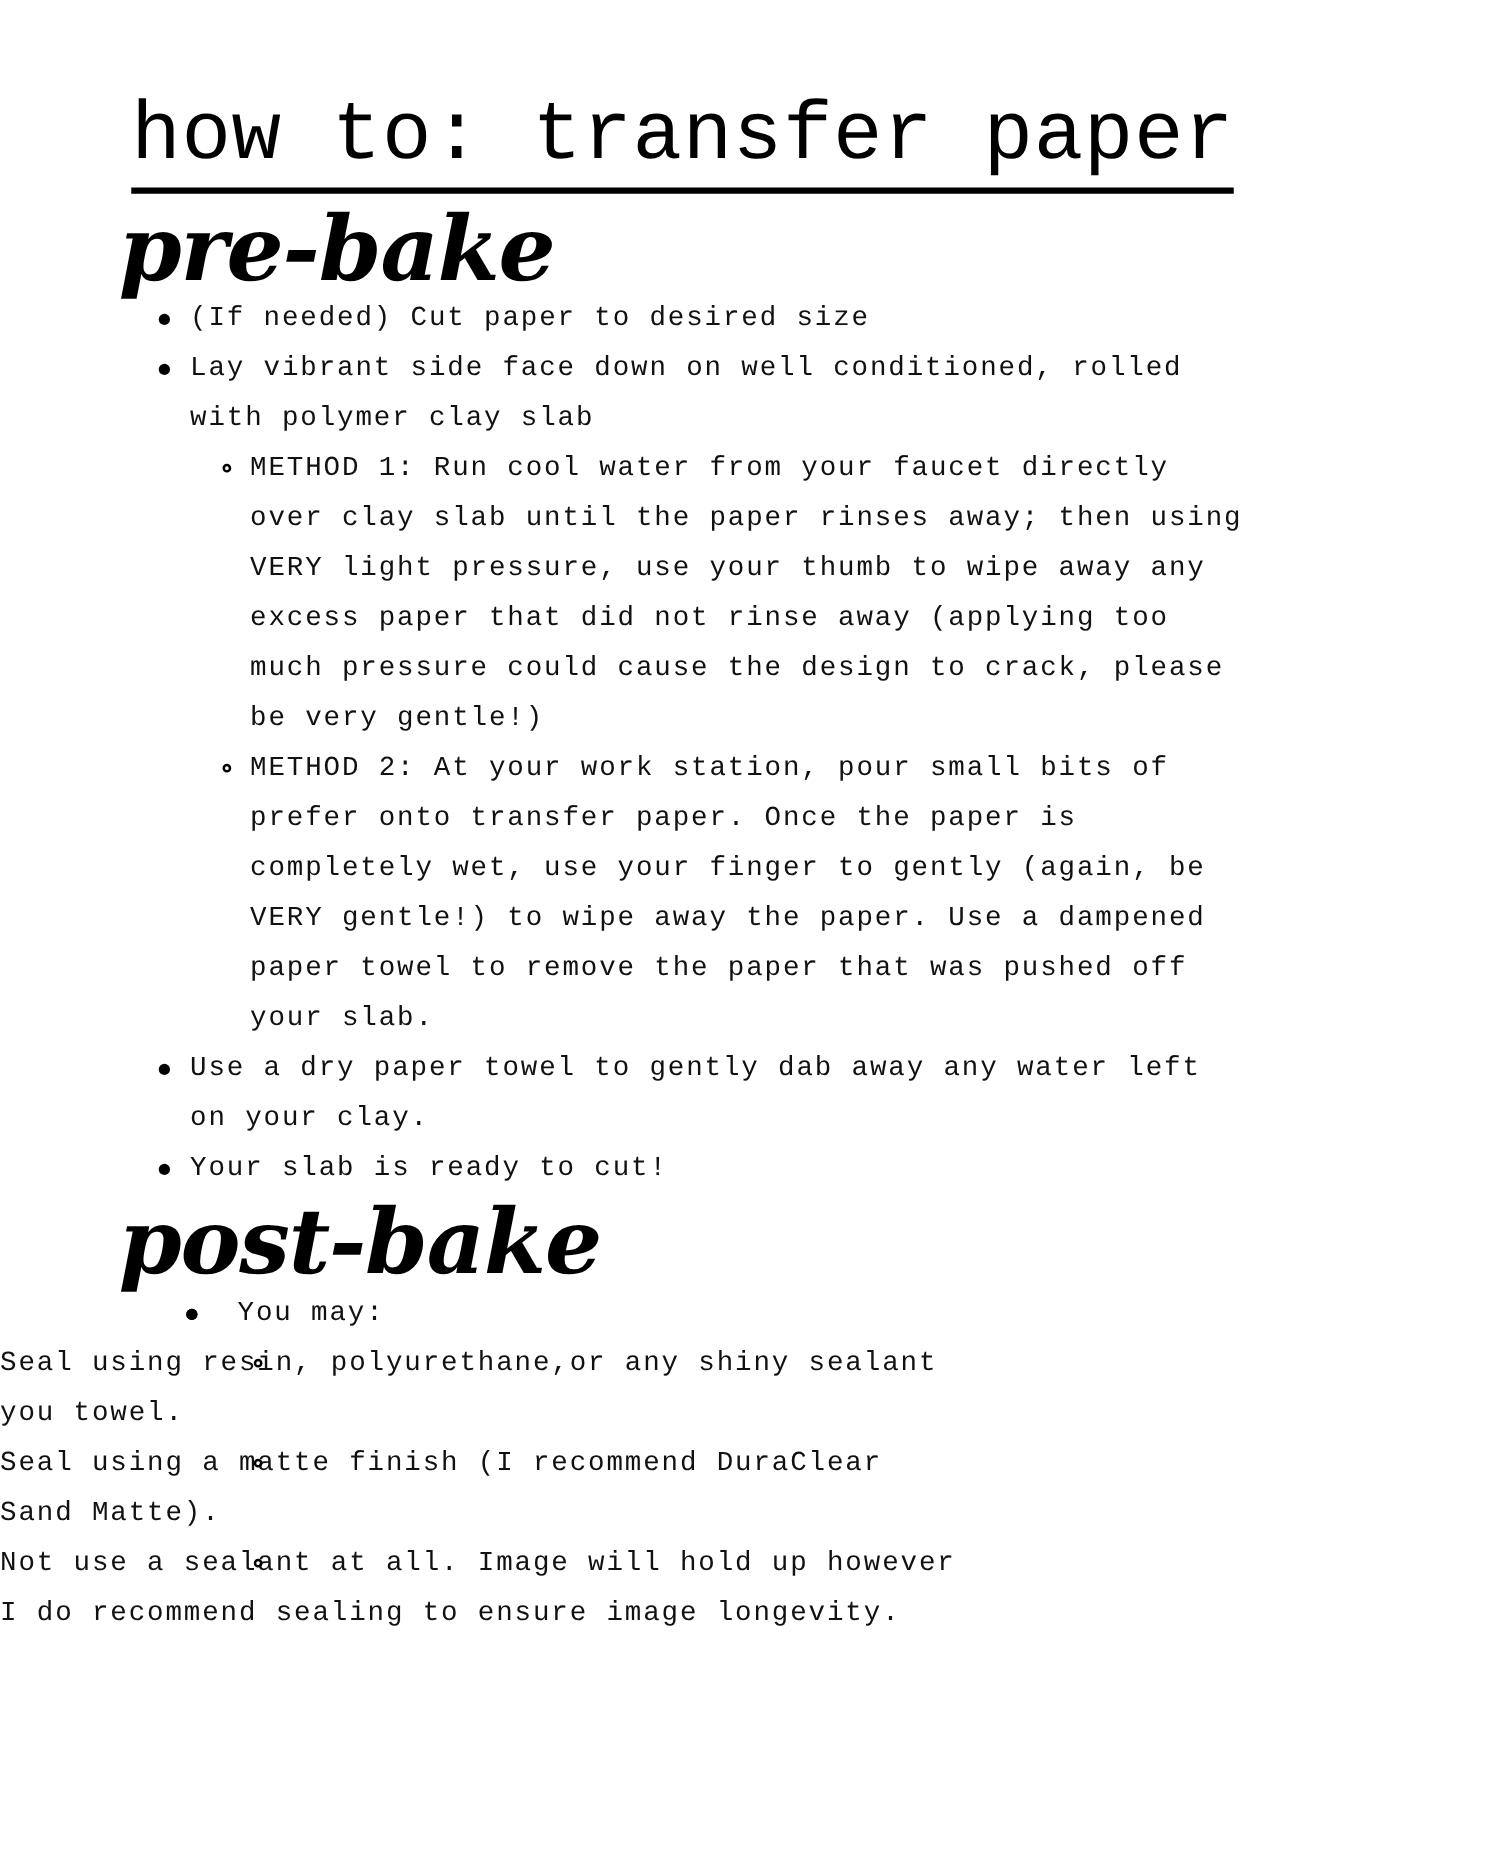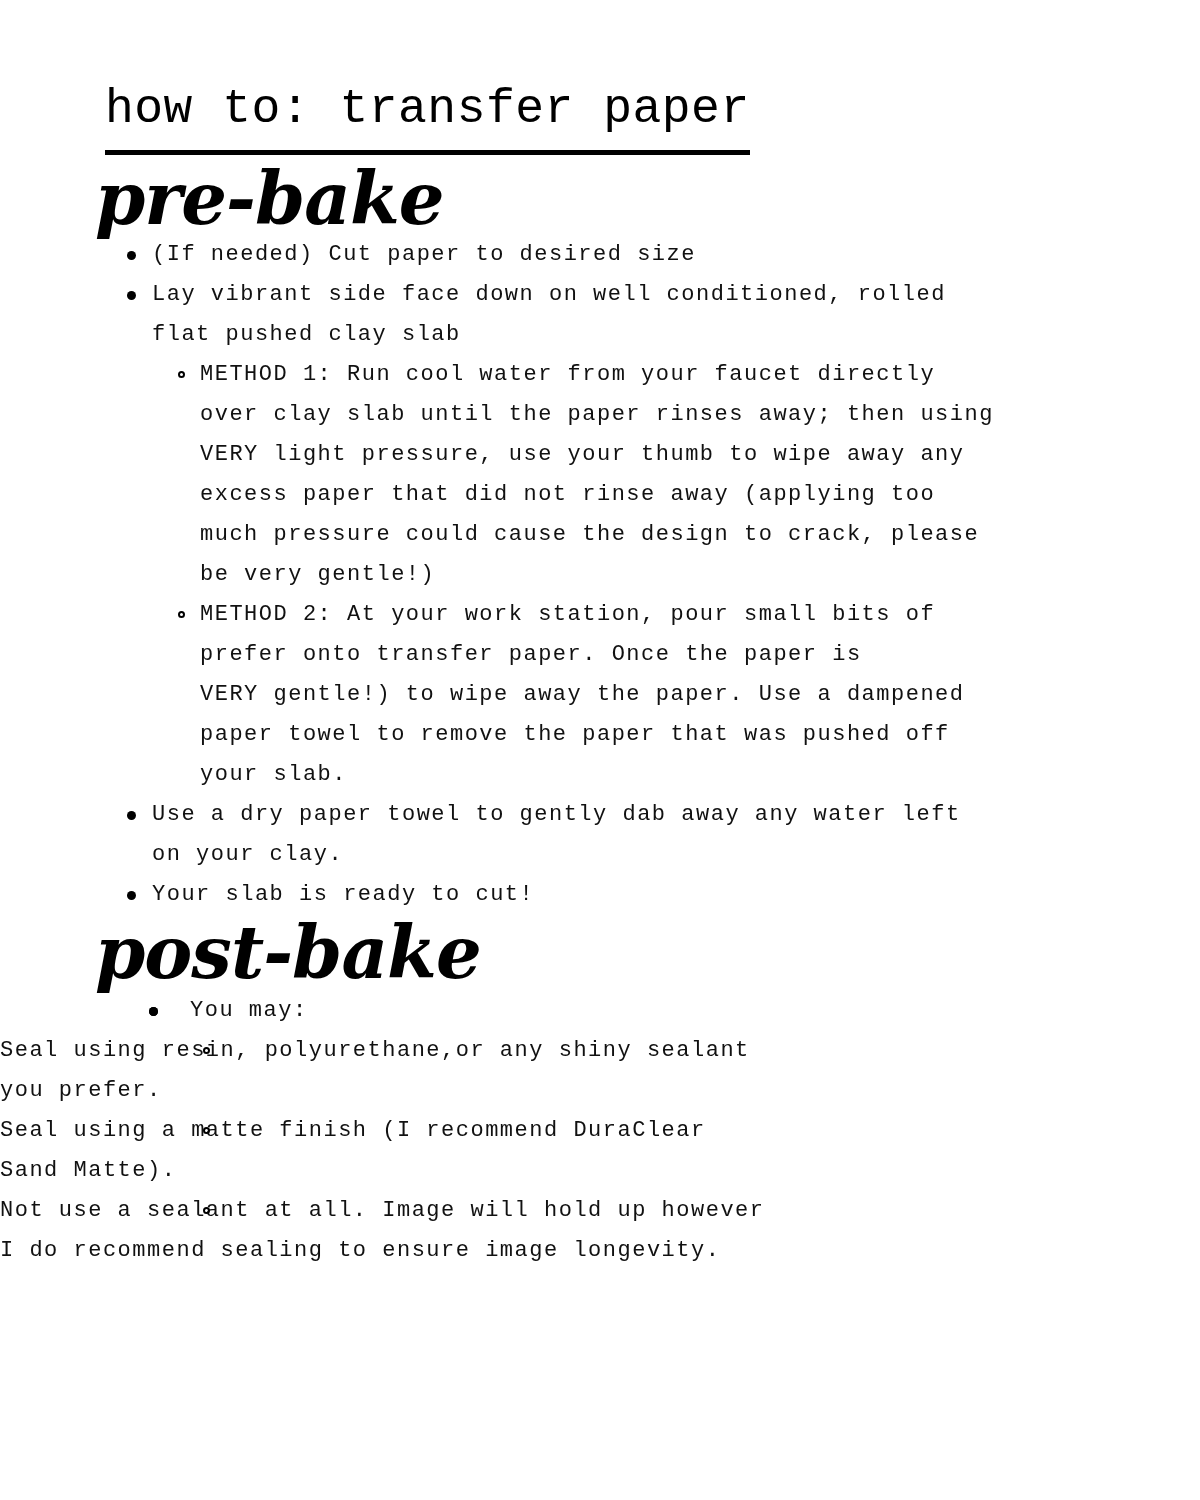--- a/index.html
+++ b/index.html
@@ -9,21 +9,21 @@
     height: 1500px;
     background: #ffffff;
     font-family: "Liberation Mono", "DejaVu Sans Mono", monospace;
     color: #111111;
   }
   .title-wrap { margin: 74px 0 0 105px; }
   .page-title {
     display: inline-block;
     margin: 0;
     font-family: "Liberation Mono", "DejaVu Sans Mono", monospace;
-    font-size: 48px;
+    font-size: 66px;
     font-weight: 400;
     line-height: 70px;
     letter-spacing: 0.5px;
     color: #000000;
     padding-bottom: 6px;
     border-bottom: 5px solid #000000;
     white-space: nowrap;
   }
   .section-heading {
     font-family: "DejaVu Serif", "Liberation Serif", serif;
@@ -85,35 +85,36 @@
 <h2 class="section-heading pre">pre-bake</h2>
 
 <ul class="bullet-list pre">
   <li class="l1">
     <span class="marker dot"></span>
     <div class="line">(If needed) Cut paper to desired size</div>
   </li>
   <li class="l1">
     <span class="marker dot"></span>
     <div class="line">Lay vibrant side face down on well conditioned, rolled</div>
-    <div class="line">flat pushed clay slab</div>
+    <div class="line">with polymer clay slab</div>
   </li>
   <li class="l2">
     <span class="marker circle"></span>
     <div class="line">METHOD 1: Run cool water from your faucet directly</div>
     <div class="line">over clay slab until the paper rinses away; then using</div>
     <div class="line">VERY light pressure, use your thumb to wipe away any</div>
     <div class="line">excess paper that did not rinse away (applying too</div>
     <div class="line">much pressure could cause the design to crack, please</div>
     <div class="line">be very gentle!)</div>
   </li>
   <li class="l2">
     <span class="marker circle"></span>
     <div class="line">METHOD 2: At your work station, pour small bits of</div>
     <div class="line">prefer onto transfer paper. Once the paper is</div>
+    <div class="line">completely wet, use your finger to gently (again, be</div>
     <div class="line">VERY gentle!) to wipe away the paper. Use a dampened</div>
     <div class="line">paper towel to remove the paper that was pushed off</div>
     <div class="line">your slab.</div>
   </li>
   <li class="l1">
     <span class="marker dot"></span>
     <div class="line">Use a dry paper towel to gently dab away any water left</div>
     <div class="line">on your clay.</div>
   </li>
   <li class="l1">
@@ -128,21 +129,21 @@
   <li class="l1">
     <span class="marker dot"></span>
   </li>
   <li class="l1">
     <span class="marker dot"></span>
     <div class="line">You may:</div>
   </li>
   <li class="l2">
     <span class="marker circle"></span>
     <div class="line">Seal using resin, polyurethane,or any shiny sealant</div>
-    <div class="line">you prefer.</div>
+    <div class="line">you towel.</div>
   </li>
   <li class="l2">
     <span class="marker circle"></span>
     <div class="line">Seal using a matte finish (I recommend DuraClear</div>
     <div class="line">Sand Matte).</div>
   </li>
   <li class="l2">
     <span class="marker circle"></span>
     <div class="line">Not use a sealant at all. Image will hold up however</div>
     <div class="line">I do recommend sealing to ensure image longevity.</div>

